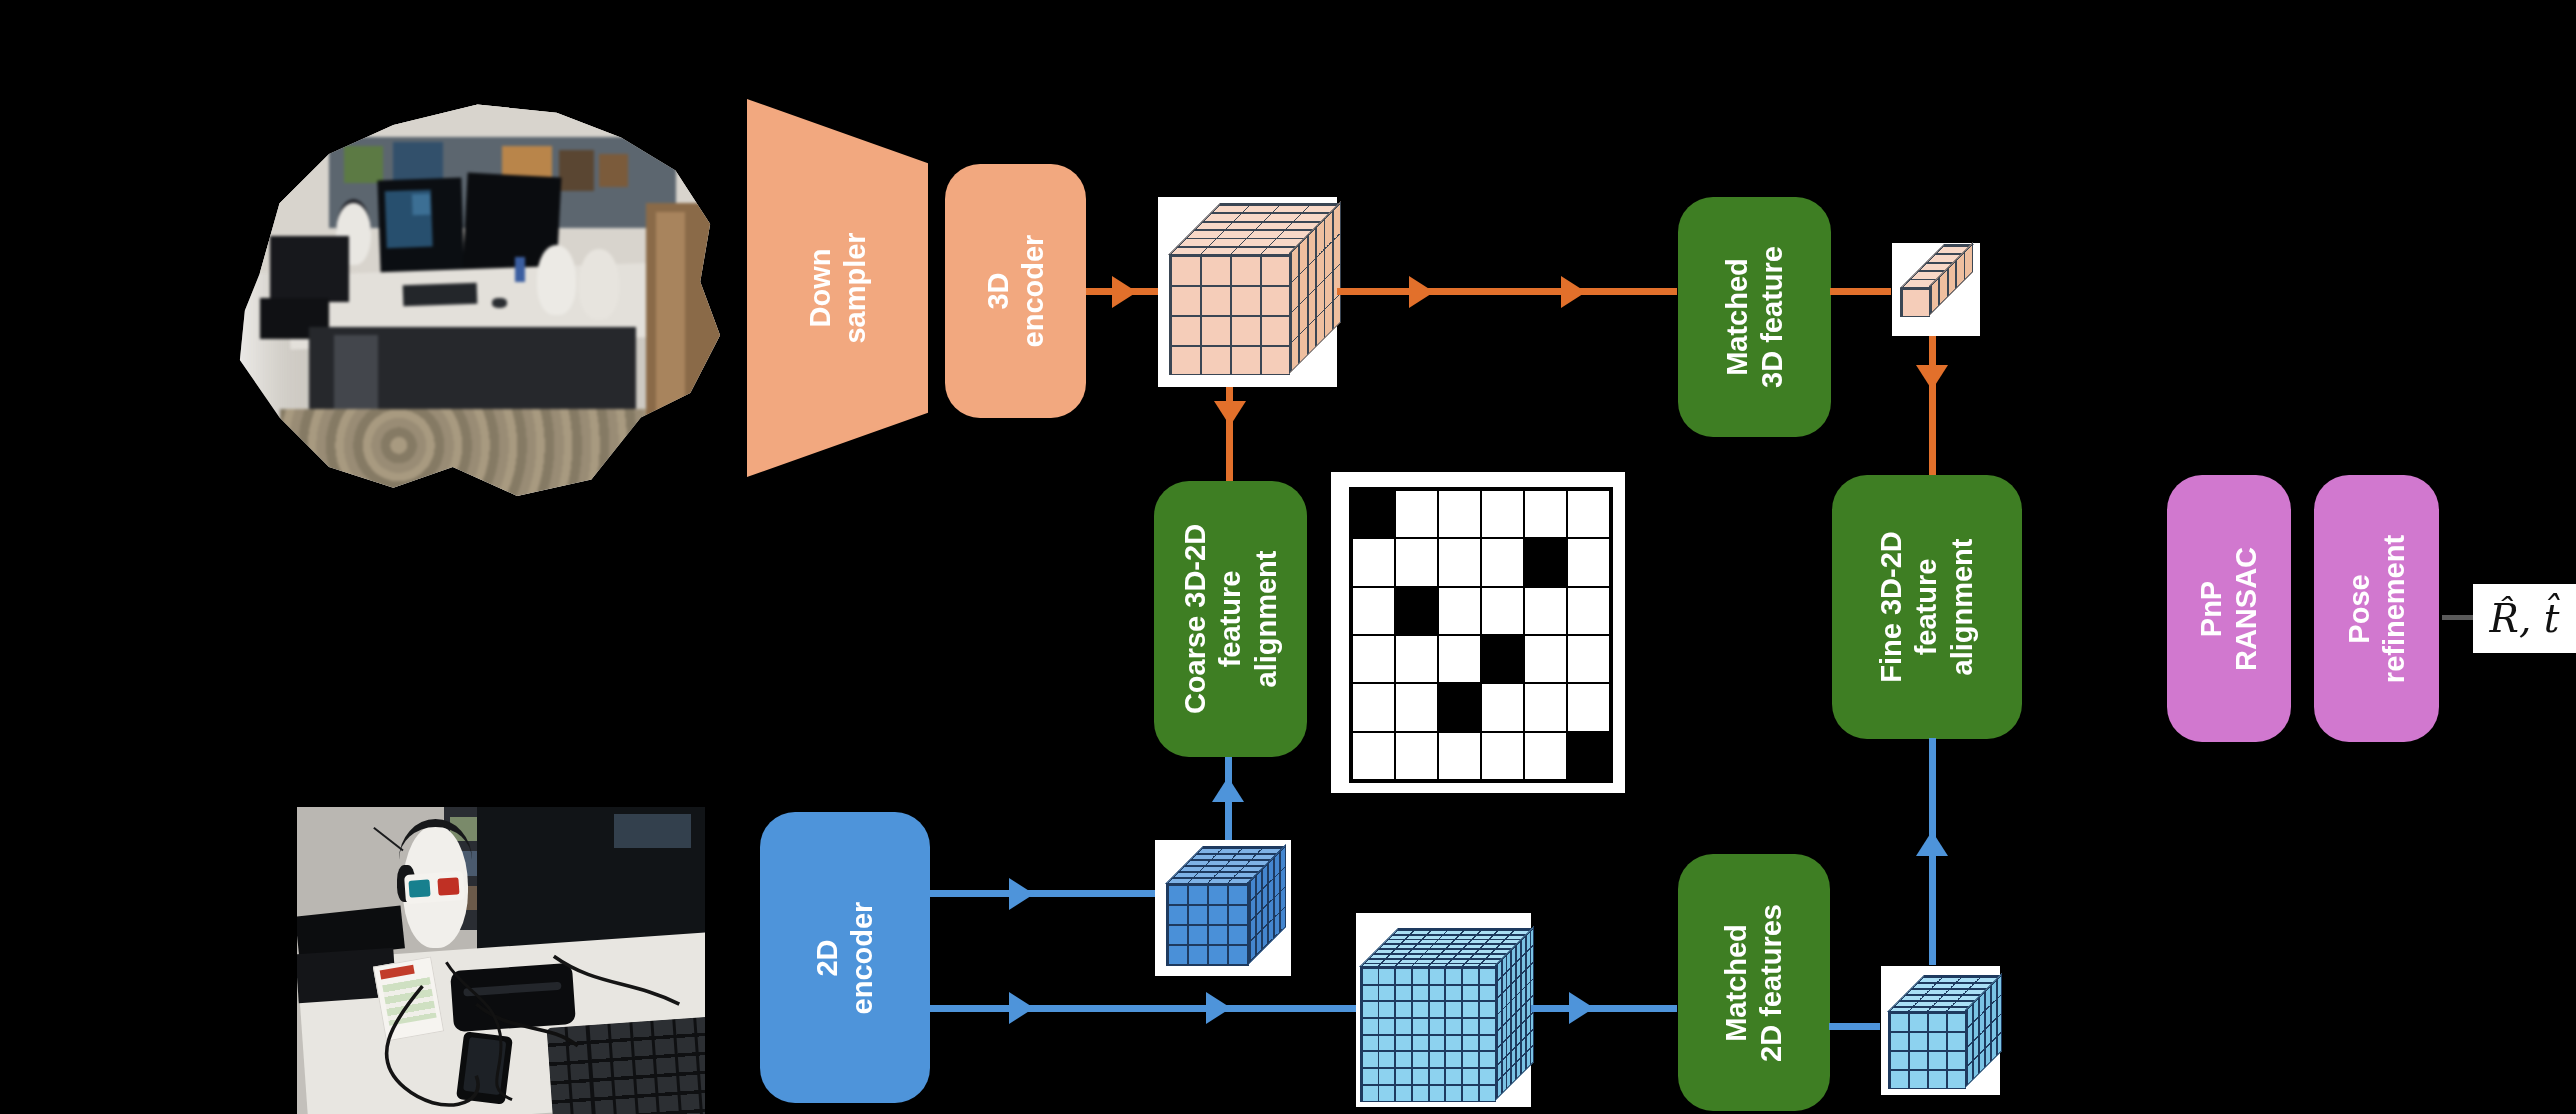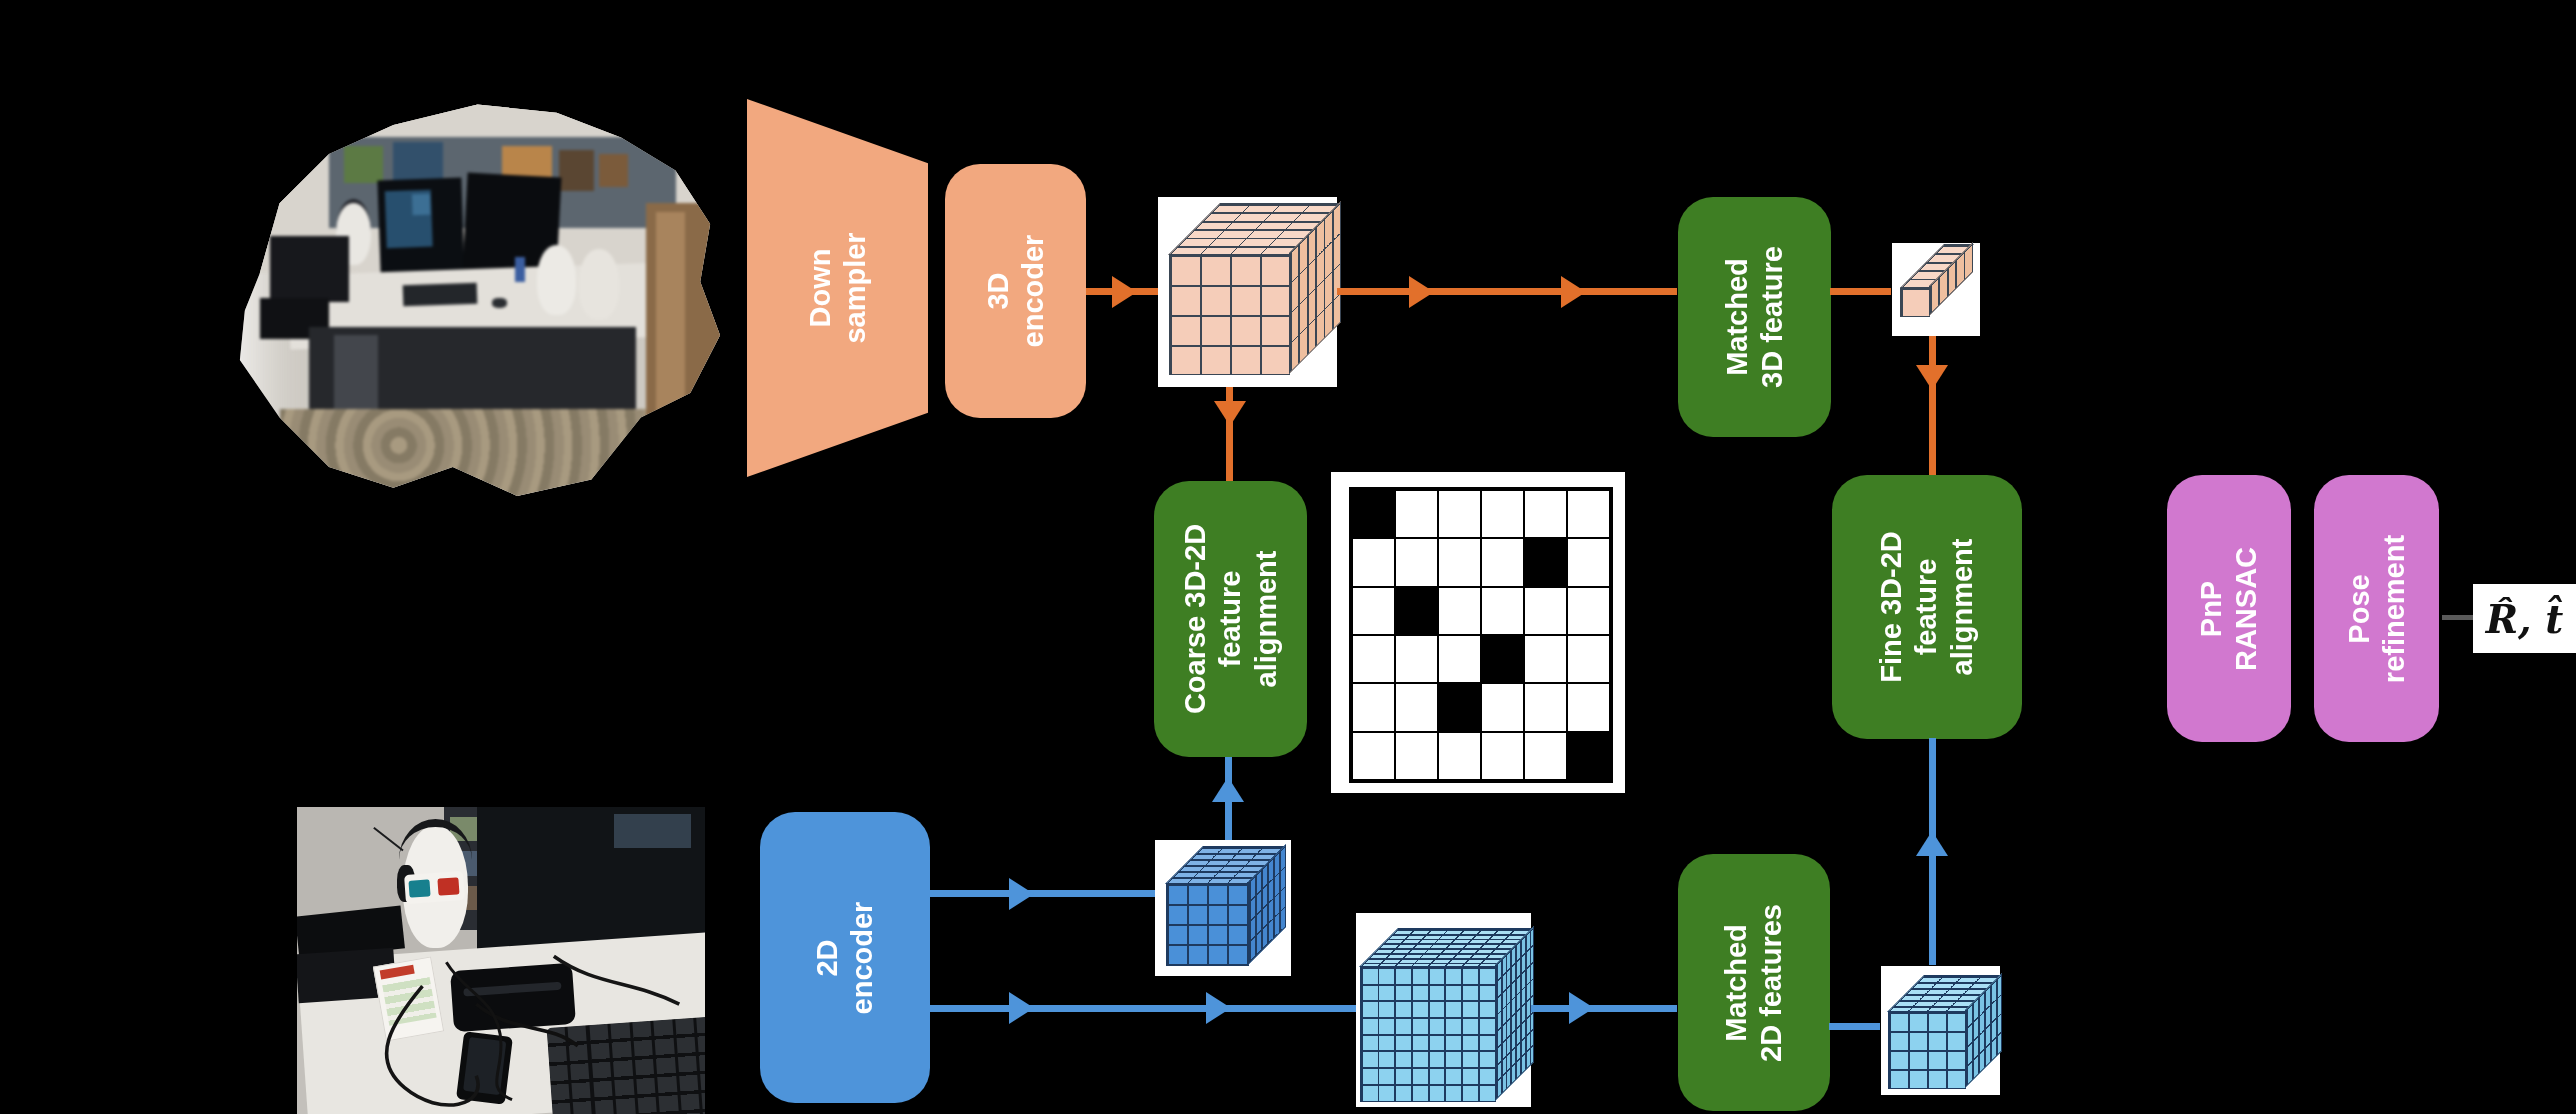--- a/index.html
+++ b/index.html
@@ -18,21 +18,21 @@
           color:#fff;font-weight:700;font-size:29px;line-height:1.22;text-align:center;
           white-space:nowrap;}
   
   .h-line{position:absolute;height:7.2px;background:var(--c);}
   .v-line{position:absolute;width:7.2px;background:var(--c);}
   .ah{position:absolute;width:0;height:0;}
   .ah.right{border-top:16px solid transparent;border-bottom:16px solid transparent;border-left:25px solid var(--c);}
   .ah.down{border-left:16px solid transparent;border-right:16px solid transparent;border-top:25px solid var(--c);}
   .ah.up{border-left:16px solid transparent;border-right:16px solid transparent;border-bottom:25px solid var(--c);}
   
-  .card{position:absolute;background:#fff;font-weight:bold;}
+  .card{position:absolute;background:#fff;}
   
   .cube{position:absolute;border:1.8px solid var(--ln);
         background:repeating-linear-gradient(to right,var(--ln) 0 1.8px,transparent 1.8px var(--cell)),
                    repeating-linear-gradient(to bottom,var(--ln) 0 1.8px,transparent 1.8px var(--cell)),var(--f);}
   .cube .top{position:absolute;left:-1.8px;bottom:100%;width:100%;height:var(--d);
         transform:skewX(-45deg);transform-origin:bottom left;border:1.8px solid var(--ln);
         background:repeating-linear-gradient(to right,var(--ln) 0 1.8px,transparent 1.8px var(--cell)),
                    repeating-linear-gradient(to bottom,var(--ln) 0 1.8px,transparent 1.8px var(--dcell)),var(--t);}
   .cube .side{position:absolute;left:100%;top:-1.8px;width:var(--d);height:100%;
         transform:skewY(-45deg);transform-origin:top left;border:1.8px solid var(--ln);

